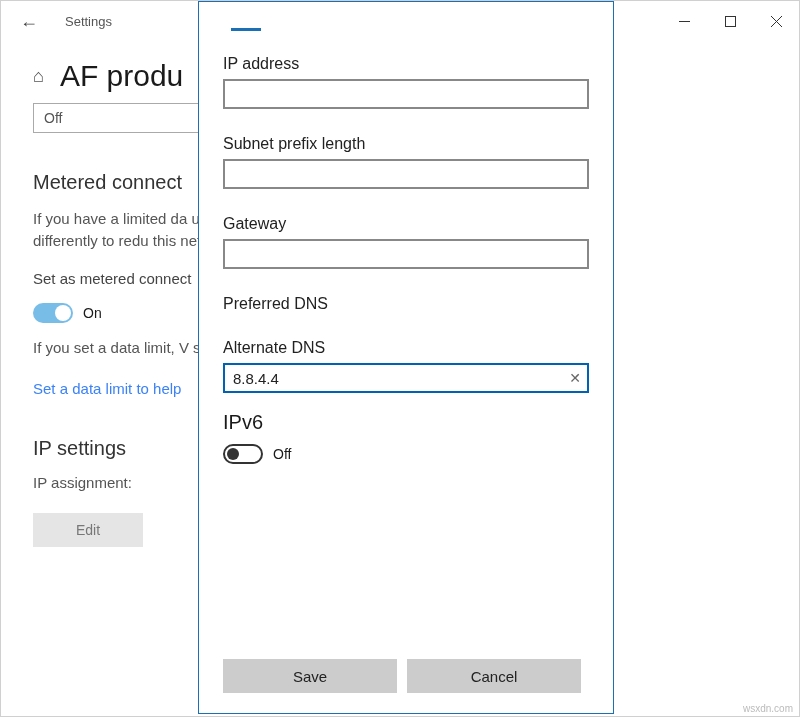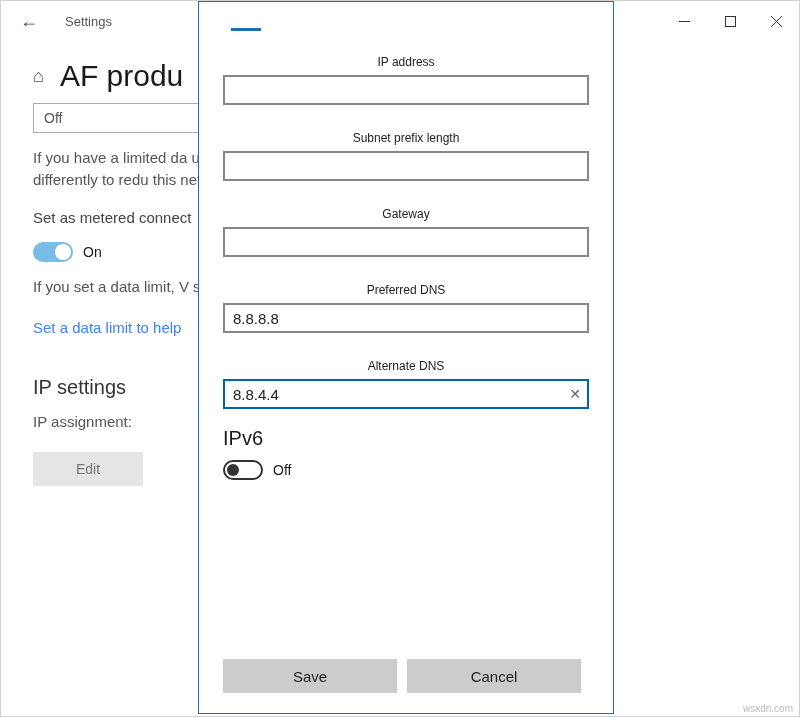--- a/index.html
+++ b/index.html
@@ -57,21 +57,21 @@
     }
     .watermark{ position:absolute; right:6px; bottom:2px; font-size:10px; color:#bbb; }
 
     
     .dialog {
       position:absolute; top:0; left:197px; width:416px; height:713px;
       background:#fff; border:1px solid #1a6fb5;
       padding:20px 24px 0 24px;
     }
     .tab-ind { width:30px; height:3px; background:#1a6fb5; margin:6px 0 24px 8px; }
-    .fld-lbl { font-size:12px; color:#222; margin-bottom:6px;text-align:center; }
+    .fld-lbl { font-size:16px; color:#222; margin-bottom:6px; }
     .fld {
       width:100%; height:30px; border:2px solid #888; background:#fff;
       padding:0 8px; font-size:15px; color:#222;
     }
     .fld-wrap { margin-bottom:26px; position:relative; }
     .fld.focus { border-color:#0063b1; }
     .clr-x {
       position:absolute; right:8px; top:50%; transform:translateY(-50%);
       font-size:14px; color:#666; line-height:1;
     }
@@ -114,20 +114,21 @@
 <div class="page">
   <div class="page-head">
     <span class="home-ic">⌂</span>
     <span class="page-title">AF produ</span>
   </div>
   <div class="cut"></div>
   <div class="dropdown">
     <span>Off</span>
   </div>
 
+  <div class="section-h">Metered connect</div>
   <div class="body-text">If you have a limited da usage, make this conne work differently to redu this network.</div>
   <div class="lbl">Set as metered connect</div>
   <div class="toggle-row">
     <div class="toggle-on"></div>
     <span>On</span>
   </div>
   <div class="body-text">If you set a data limit, V setting for you to help</div>
   <a class="link">Set a data limit to help</a>
 
   <div class="ip-h">IP settings</div>
@@ -152,21 +153,20 @@
     <input class="fld" value="" style="">
   </div>
 
   <div class="fld-wrap">
     <div class="fld-lbl">Gateway</div>
     <input class="fld" value="" style="">
   </div>
 
   <div class="fld-wrap">
     <div class="fld-lbl">Preferred DNS</div>
-    <input class="fld" value="8.8.8.8" style="">
   </div>
 
   <div class="fld-wrap" style="margin-bottom:10px;">
     <div class="fld-lbl">Alternate DNS</div>
     <div style="position:relative;">
       <input class="fld focus" value="8.8.4.4" style="">
       <span class="clr-x">✕</span>
     </div>
   </div>
 

